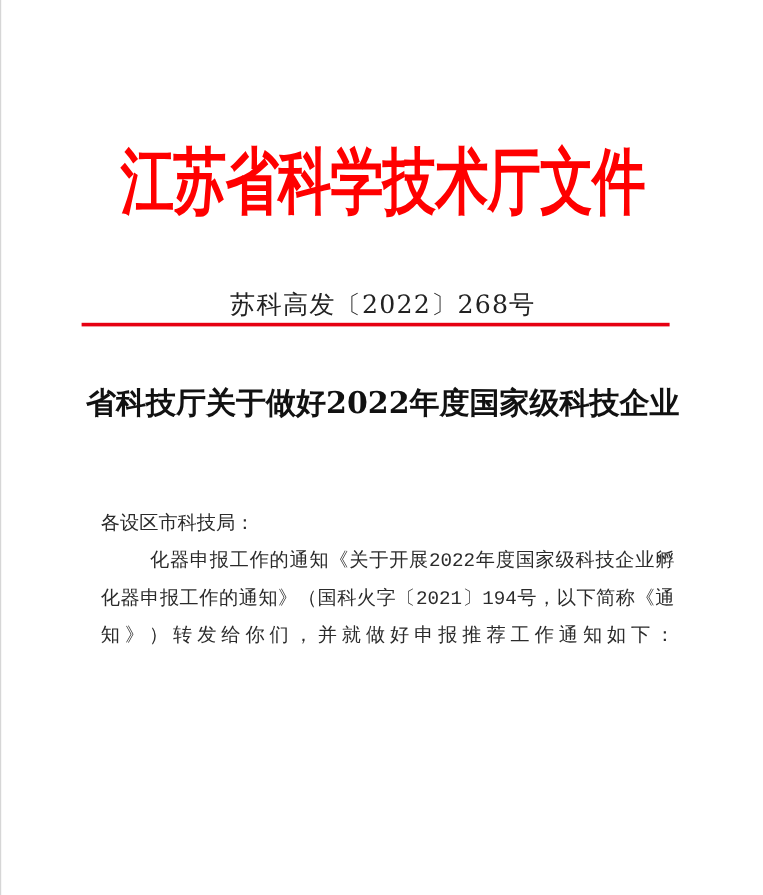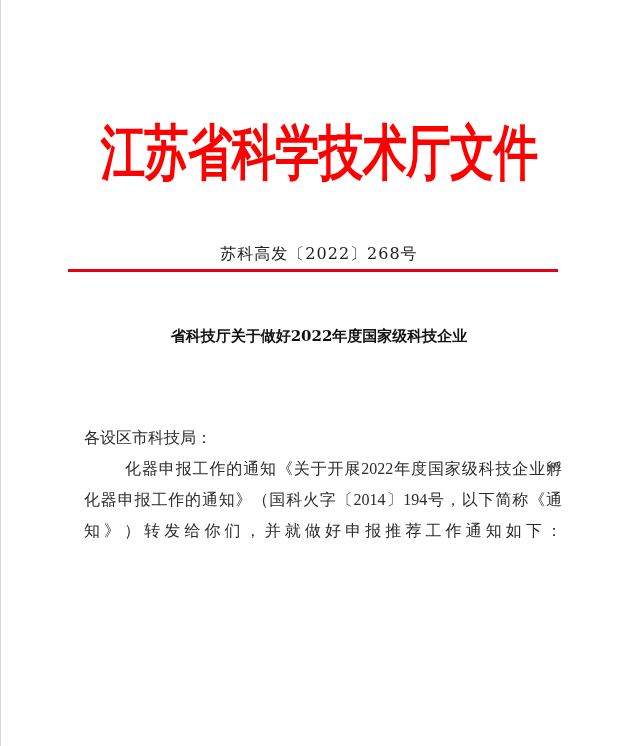--- a/index.html
+++ b/index.html
@@ -43,55 +43,55 @@
       transform: scaleX(0.74);
       transform-origin: center center;
     }
     .doc-number {
       position: absolute;
       left: 0;
       top: 242px;
       width: 636px;
       text-align: center;
       font-family: "DejaVu Serif", "Liberation Serif", serif;
-      font-size: 16px;
+      font-size: 21px;
       line-height: 24px;
       color: #222222;
       letter-spacing: 1px;
     }
     .red-rule {
       position: absolute;
       left: 67px;
       top: 269px;
       width: 490px;
       height: 3px;
       background: #e60012;
     }
     .subject {
       position: absolute;
       left: 0;
       top: 320px;
       width: 636px;
       text-align: center;
       font-family: "DejaVu Serif", "Liberation Serif", serif;
       font-weight: bold;
-      font-size: 15px;
+      font-size: 25px;
       line-height: 32px;
       color: #111111;
     }
     .subject-line {
       display: block;
       white-space: nowrap;
     }
     .body {
       position: absolute;
       left: 83px;
       top: 422px;
       width: 478px;
-      font-family: Liberation Serif, serif;
+      font-family: Liberation Mono, monospace;
       font-size: 16px;
       color: #2b2b2b;
     }
     .line {
       display: block;
       height: 31px;
       line-height: 31px;
       white-space: nowrap;
       text-align: justify;
       text-align-last: justify;
@@ -124,20 +124,20 @@
 
   <div class="subject">
     <span class="subject-line">省科技厅关于做好2022年度国家级科技企业</span>
   </div>
 
   <div class="body">
     <span class="line last">各设区市科技局：</span>
 
     <div>
       <span class="line indent">化器申报工作的通知《关于开展2022年度国家级科技企业孵</span>
-      <span class="line">化器申报工作的通知》（国科火字〔2014〕194号，以下简称《通</span>
+      <span class="line">化器申报工作的通知》（国科火字〔2021〕194号，以下简称《通</span>
       <span class="line">知》）转发给你们，并就做好申报推荐工作通知如下：</span>
     </div>
 
 
   </div>
 
 </div>
 
 </body></html>

